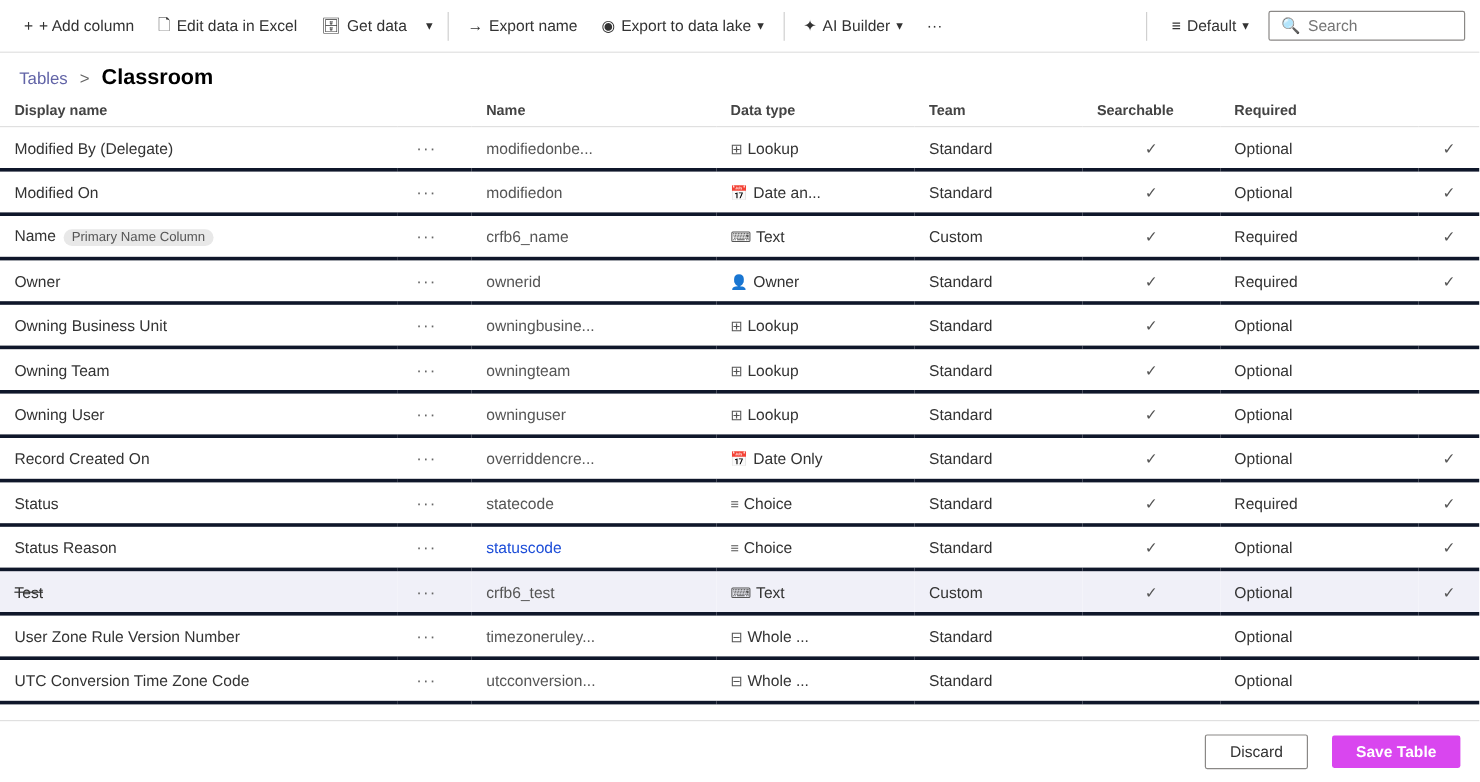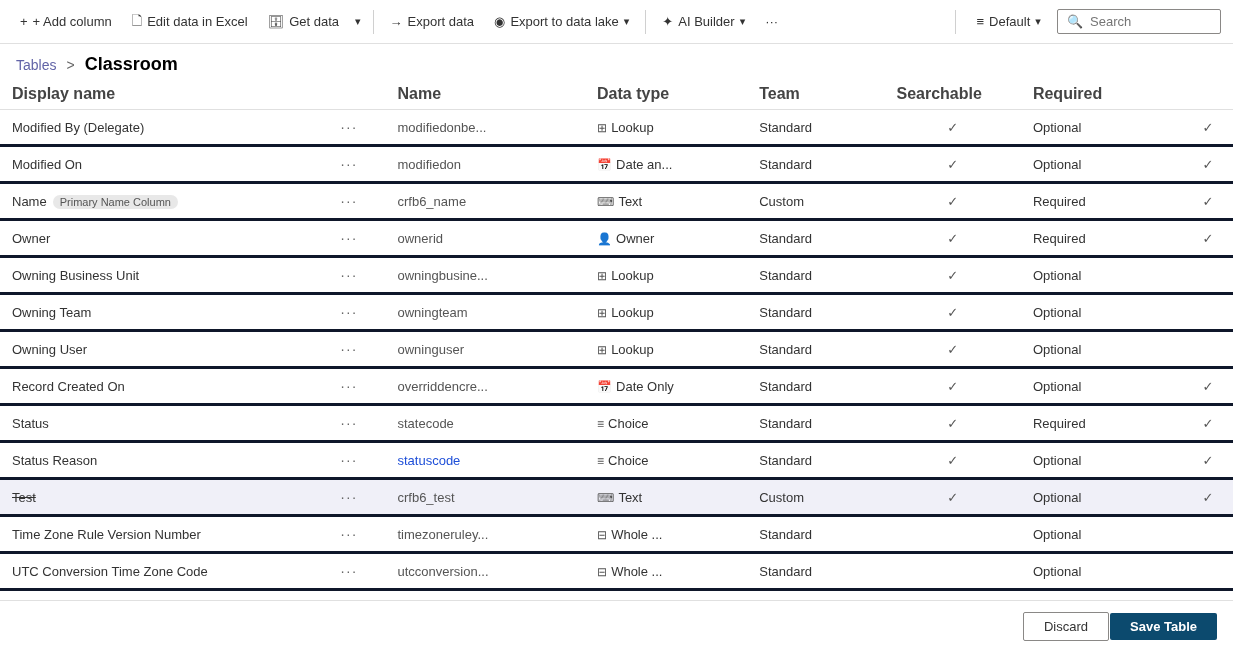--- a/index.html
+++ b/index.html
@@ -29,21 +29,21 @@
       font-size: 14px; gap: 10px; flex-shrink: 0;
     }
     .breadcrumb .parent { color: #6264a7; cursor: pointer; }
     .breadcrumb .sep { color: #666; }
     .breadcrumb .current { font-weight: 700; font-size: 18px; color: #000; }
 
     
     .table-container { flex: 1; overflow-y: auto; overflow-x: hidden; }
     table { width: 100%; border-collapse: collapse; }
     thead th {
-      background: #fff; font-weight: 600; font-size: 16px; color: #444;
+      background: #fff; font-weight: 600; font-size: 12px; color: #444;
       padding: 6px 12px; border-bottom: 1px solid #e0e0e0; text-align: left;
       position: sticky; top: 0; z-index: 2;
     }
     tbody tr { border-bottom: 3px solid #0f172a; margin-left: 24px; }
     tbody tr.selected { background: #f0f0f8; }
     tbody td { padding: 7px 12px; font-size: 13px; vertical-align: middle; }
     .dots-btn {
       background: none; border: none; cursor: pointer; color: #666; padding: 2px 4px;
       font-size: 14px; border-radius: 2px; letter-spacing: 1px;
     }
@@ -51,29 +51,29 @@
     .check-icon { color: #555; font-size: 13px; }
     .tag-primary {
       display: inline-block; background: #e8e8e8; color: #555;
       font-size: 11px; padding: 1px 7px; border-radius: 10px; margin-left: 6px;
     }
     .strikethrough { text-decoration: line-through; }
 
     
     .bottom-bar {
       height: 52px; border-top: 1px solid #e0e0e0; display: flex;
-      align-items: center; justify-content: flex-end; padding: 0 16px; gap: 1px;
+      align-items: center; justify-content: flex-end; padding: 0 16px; gap: 20px;
       background: #fff; flex-shrink: 0;
     }
     .btn-discard {
       padding: 6px 20px; border: 1px solid #8a8886; background: #fff;
       border-radius: 2px; cursor: pointer; font-size: 13px; color: #333;
     }
     .btn-save {
-      padding: 6px 20px; border: none; background: #0c4a6e;
+      padding: 6px 20px; border: none; background: #d946ef;
       border-radius: 2px; cursor: pointer; font-size: 13px; color: #fff; font-weight: 600;
     }
 
     
     .table-container::-webkit-scrollbar { width: 8px; }
     .table-container::-webkit-scrollbar-track { background: #f1f1f1; }
     .table-container::-webkit-scrollbar-thumb { background: #c0c0c0; border-radius: 4px; }
   </style>
 </head>
 <body>
@@ -90,21 +90,21 @@
   <button class="toolbar-btn">
     <span>🗄</span>
     <span>Get data</span>
   </button>
   <button class="toolbar-btn" style="padding:5px 4px;">
     <span style="font-size:11px;">▾</span>
   </button>
   <div class="toolbar-divider"></div>
   <button class="toolbar-btn">
     <span>→</span>
-    <span>Export data</span>
+    <span>Export name</span>
   </button>
   <button class="toolbar-btn">
     <span>◉</span>
     <span>Export to data lake</span>
     <span style="font-size:11px;">▾</span>
   </button>
   <div class="toolbar-divider"></div>
   <button class="toolbar-btn">
     <span>✦</span>
     <span>AI Builder</span>
@@ -252,21 +252,21 @@
           <td><span class="strikethrough">Test</span></td>
           <td><button class="dots-btn">···</button></td>
           <td style="color: rgb(85, 85, 85);">crfb6_test</td>
           <td><span class="type-icon">⌨</span>Text</td>
           <td>Custom</td>
           <td style="text-align: center;"><span class="check-icon">✓</span></td>
           <td>Optional</td>
           <td style="text-align: center;"><span class="check-icon">✓</span></td>
         </tr>
         <tr>
-          <td><span>Time Zone Rule Version Number</span></td>
+          <td><span>User Zone Rule Version Number</span></td>
           <td><button class="dots-btn">···</button></td>
           <td style="color: rgb(85, 85, 85);">timezoneruley...</td>
           <td><span class="type-icon">⊟</span>Whole ...</td>
           <td>Standard</td>
           <td style="text-align: center;"></td>
           <td>Optional</td>
           <td style="text-align: center;"></td>
         </tr>
         <tr>
           <td><span>UTC Conversion Time Zone Code</span></td>

